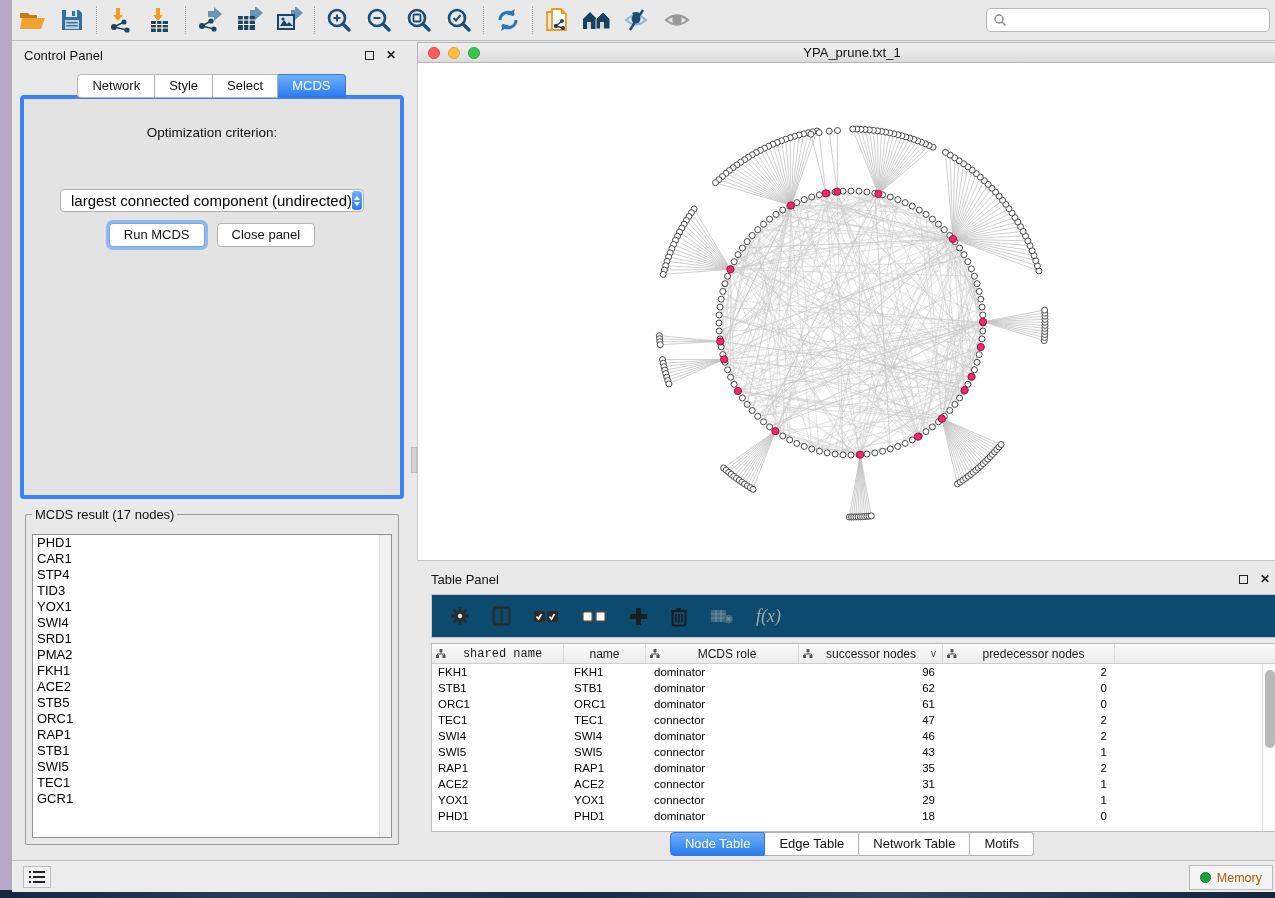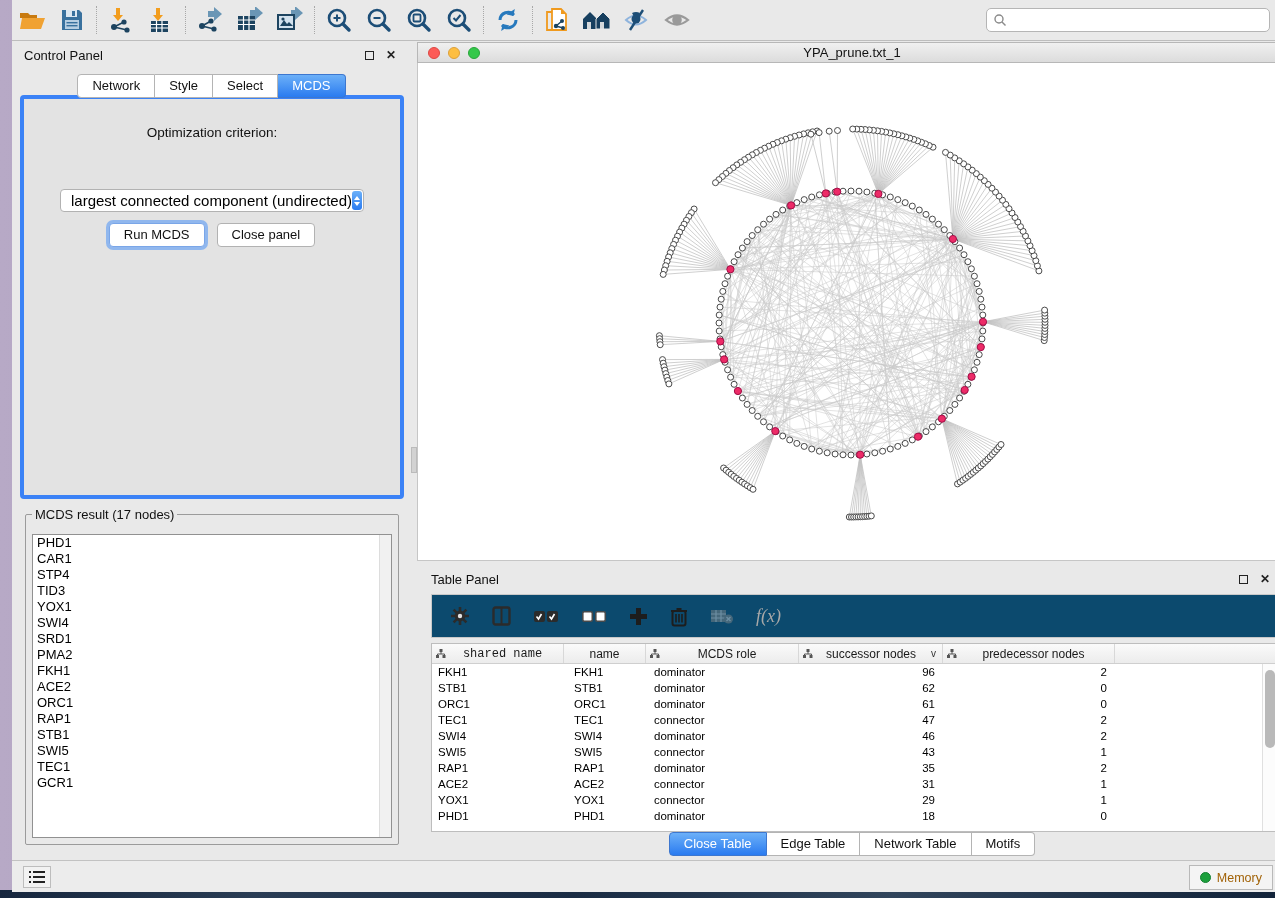--- a/index.html
+++ b/index.html
@@ -290,20 +290,21 @@
             <div class="mcds-item">PHD1</div>
             <div class="mcds-item">CAR1</div>
             <div class="mcds-item">STP4</div>
             <div class="mcds-item">TID3</div>
             <div class="mcds-item">YOX1</div>
             <div class="mcds-item">SWI4</div>
             <div class="mcds-item">SRD1</div>
             <div class="mcds-item">PMA2</div>
             <div class="mcds-item">FKH1</div>
             <div class="mcds-item">ACE2</div>
+            <div class="mcds-item">STB5</div>
             <div class="mcds-item">ORC1</div>
             <div class="mcds-item">RAP1</div>
             <div class="mcds-item">STB1</div>
             <div class="mcds-item">SWI5</div>
             <div class="mcds-item">TEC1</div>
             <div class="mcds-item">GCR1</div>
           </div>
       <div class="result-scroll"></div>
     </fieldset>
   </div>
@@ -1289,21 +1290,21 @@
               <div class="tcell c2">dominator</div>
               <div class="tcell c3">18</div>
               <div class="tcell c4">0</div>
             </div>
           </div>
       <div class="tscroll">
             <div class="thumb"></div>
           </div>
     </div>
     <div class="tp-tabs seg" style="margin-top:0;">
-      <span class="tab active">Close Table</span>
+      <span class="tab active">Node Table</span>
       <span class="tab">Edge Table</span>
       <span class="tab">Network Table</span>
       <span class="tab">Motifs</span>
     </div>
   </div>
 
   <div class="statusbar">
     <div class="menu-btn">
       <svg width="16" height="12" viewBox="0 0 16 12">
             <g fill="#222">

